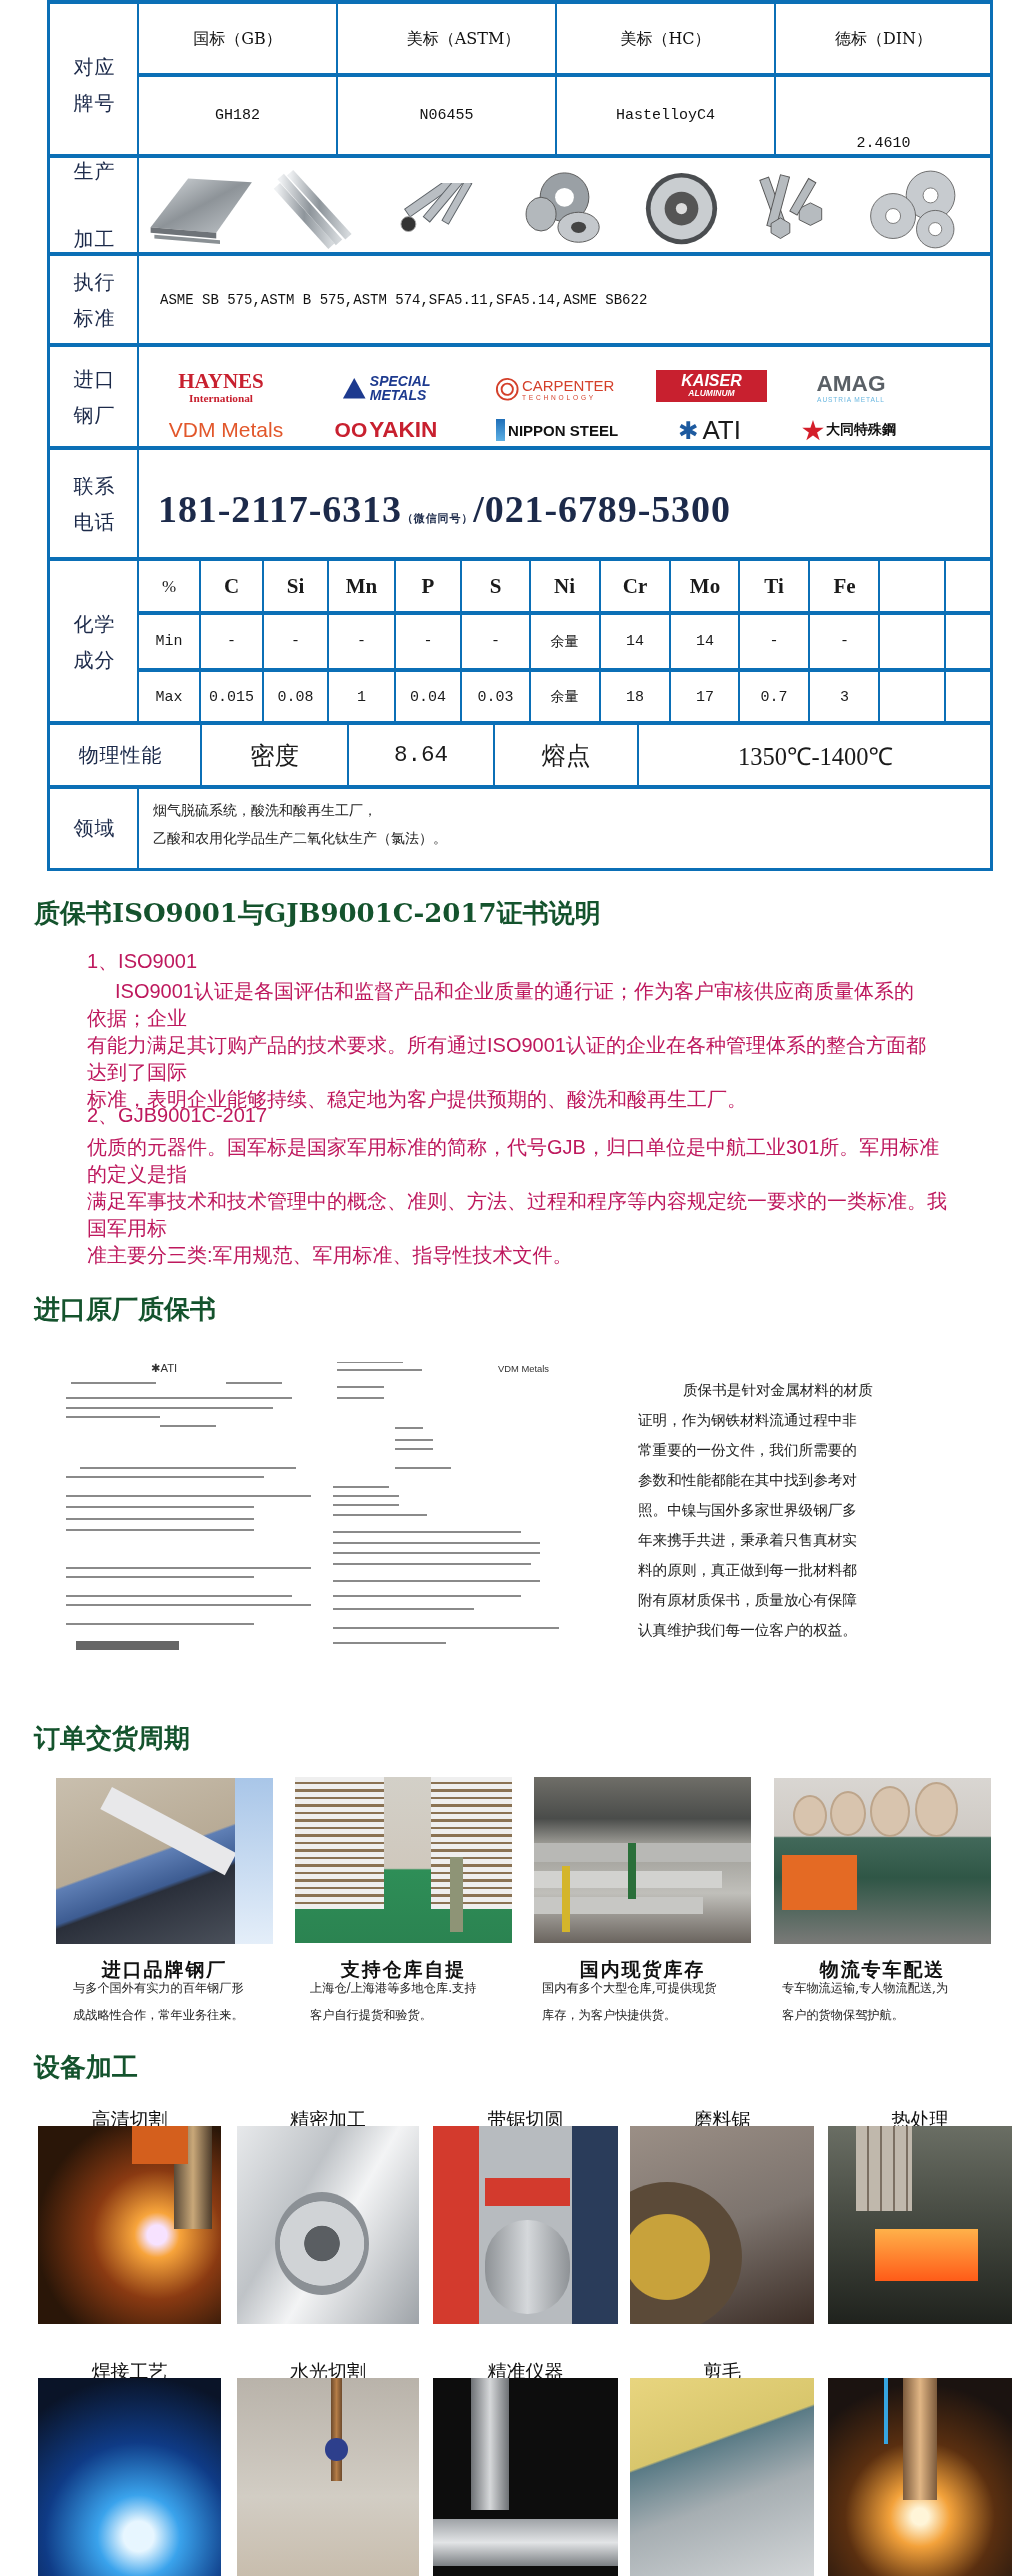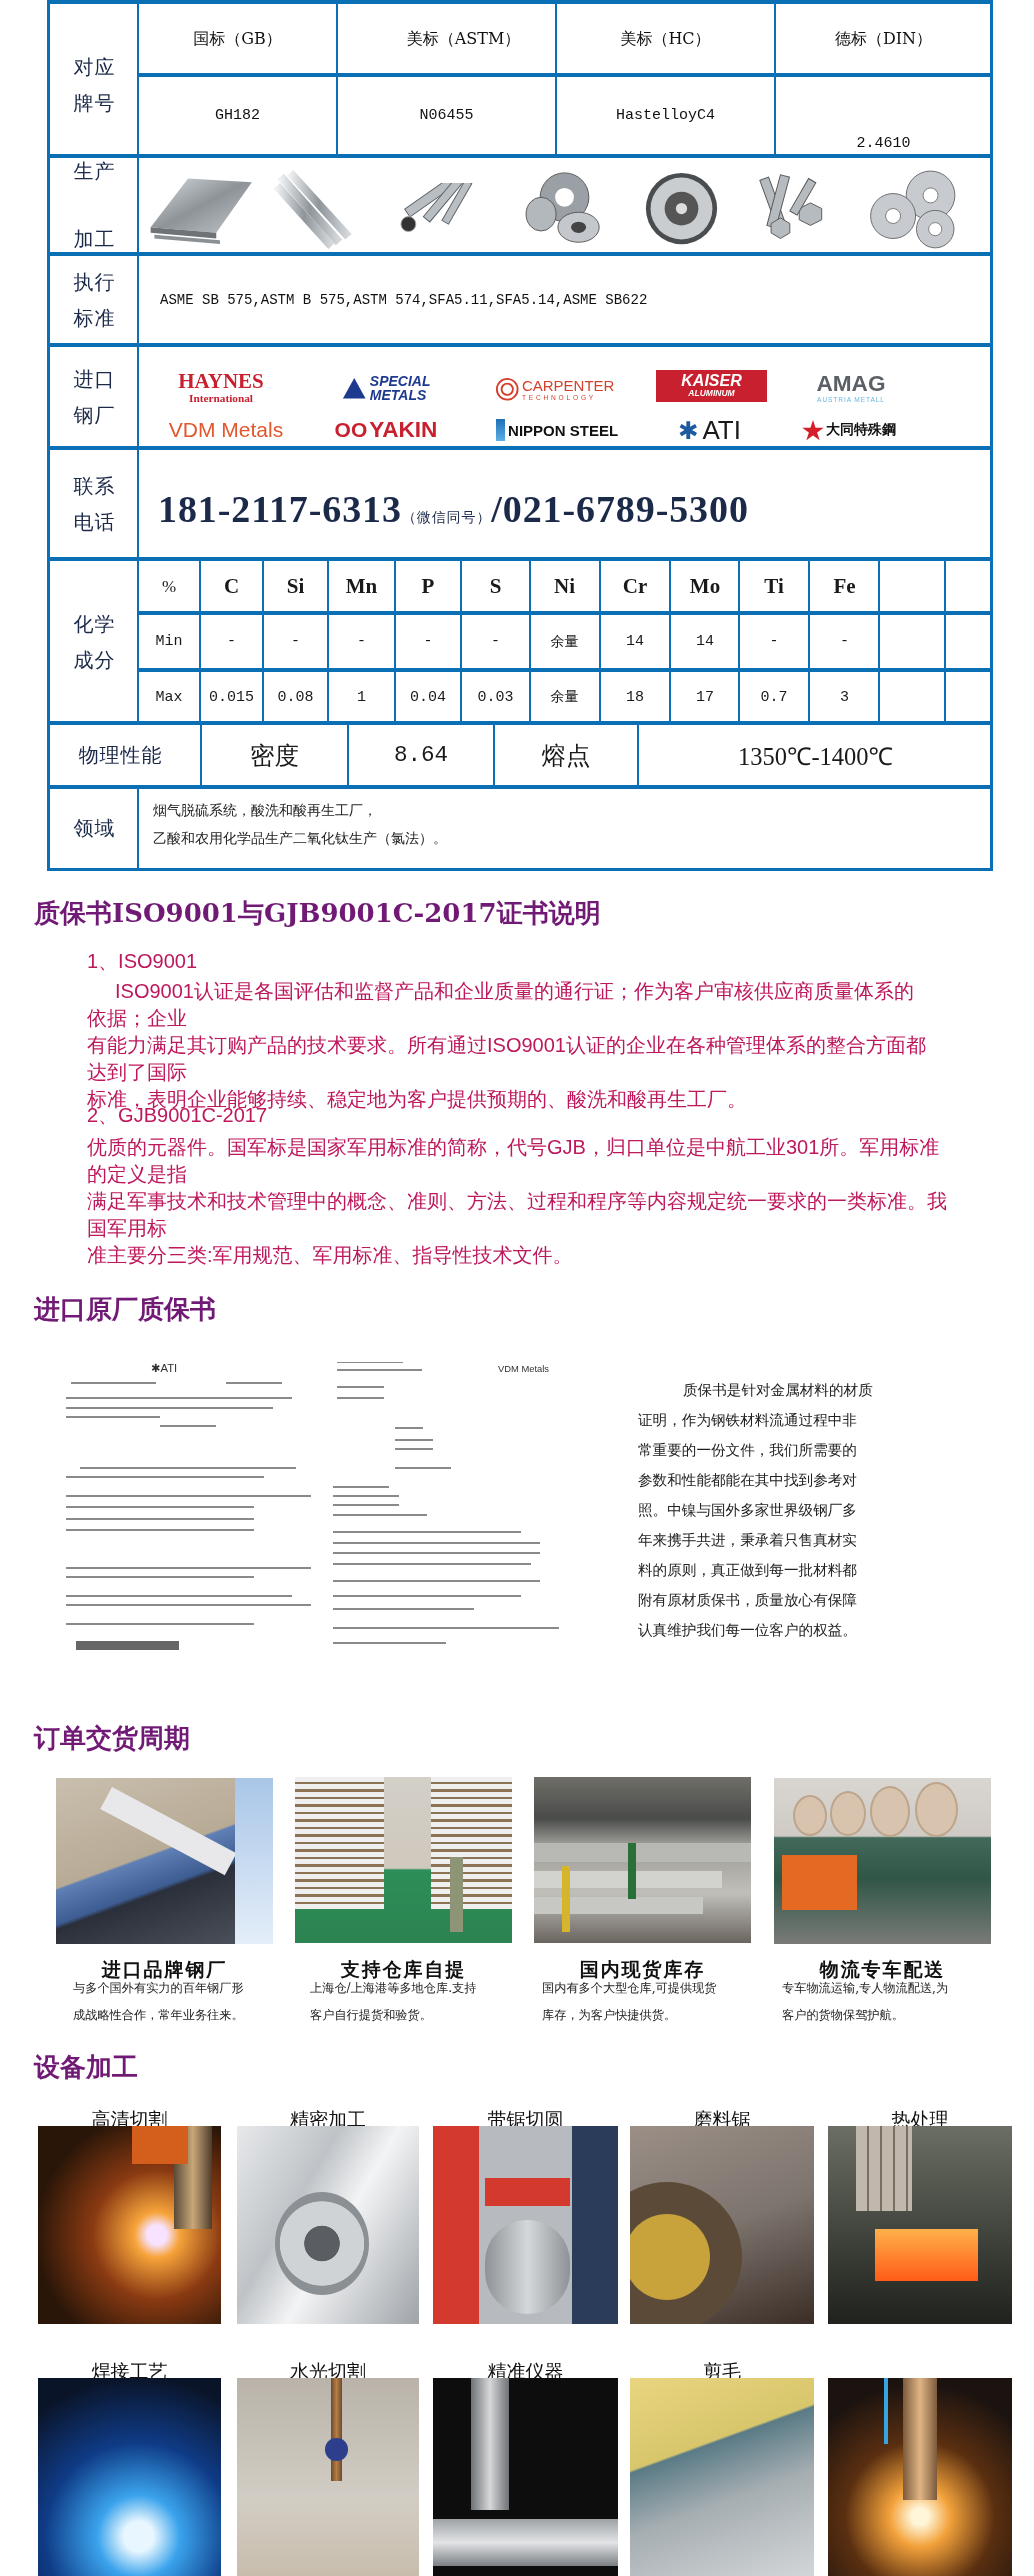--- a/index.html
+++ b/index.html
@@ -9,23 +9,23 @@
   .tbl { position: absolute; left: 47px; top: 0; width: 946px; height: 871px; border: 3.8px solid #0b6fb6; border-top: 4.7px solid #0b6fb6; }
   .hline { position: absolute; height: 3.8px; background: #0b6fb6; }
   .vline { position: absolute; width: 1.9px; background: #0b6fb6; }
   .cell { position: absolute; display: flex; align-items: center; justify-content: center; text-align: center; }
   .lbl { font-family: "DejaVu Sans", sans-serif; font-size: 20px; color: #1c2a4a; line-height: 36px; letter-spacing: 0.9px; }
   .mono { font-family: "Liberation Mono", "DejaVu Sans Mono", monospace; font-size: 15px; color: #111; }
   .hdr { font-family: "DejaVu Serif", serif; font-size: 16px; color: #111; }
   .chem-h { font-family: "Liberation Serif", serif; font-weight: bold; font-size: 21px; }
   .chem-v { font-family: "Liberation Mono", monospace; font-size: 15px; }
   .phone { font-family: "Liberation Serif", serif; font-weight: bold; color: #1c2a4a; font-size: 38px; letter-spacing: 0.9px; }
-  .phone small { font-size: 14px; font-weight: normal; }
+  .phone small { font-size: 11px; font-weight: bold; }
   .logo { position: absolute; display: flex; align-items: center; justify-content: center; font-family: "Liberation Sans", sans-serif; font-weight: bold; }
-  .sec-title { position: absolute; font-family: "DejaVu Serif", serif; font-weight: bold; font-size: 26px; color: #701a75; }
+  .sec-title { position: absolute; font-family: "DejaVu Serif", serif; font-weight: bold; font-size: 26px; color: #14532d; }
   .para { position: absolute; font-family: Liberation Sans, sans-serif; font-size: 20px; line-height: 27px; color: #be185d; }
   .photo { position: absolute; overflow: hidden; }
   .cap-title { position: absolute; font-family: "DejaVu Sans", sans-serif; font-weight: bold; font-size: 19px; color: #111; text-align: center; letter-spacing: 1.9px; }
   .cap-text { position: absolute; font-family: "DejaVu Serif", serif; font-size: 12.2px; line-height: 27px; color: #222; }
   .eq-label { position: absolute; font-family: "DejaVu Sans", sans-serif; font-size: 19px; color: #111; text-align: center; }
   .doc { position: absolute; background: #fff; }
   .doc .ln { position: absolute; height: 1.9px; background: #8a8a8a; }
 </style>
 </head>
 <body>

